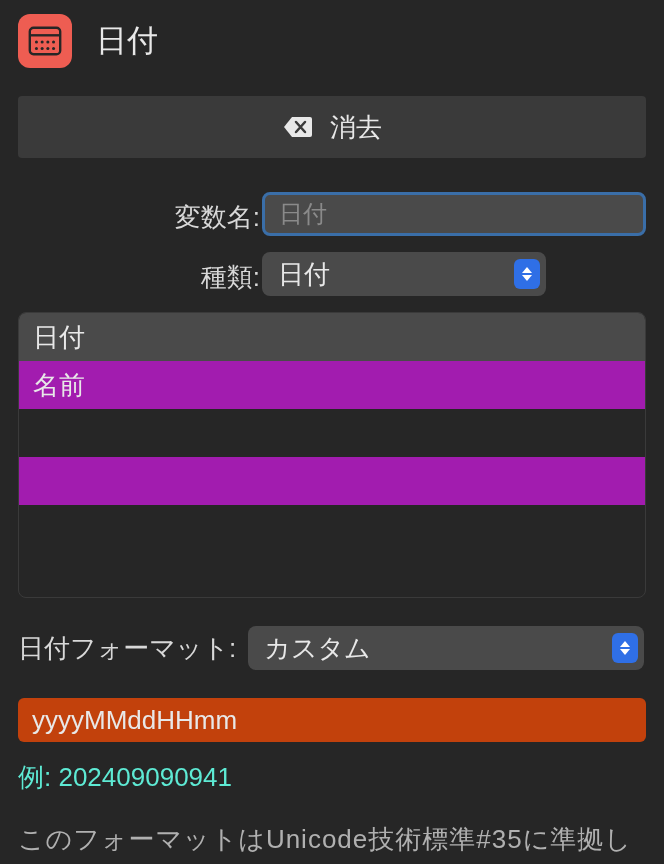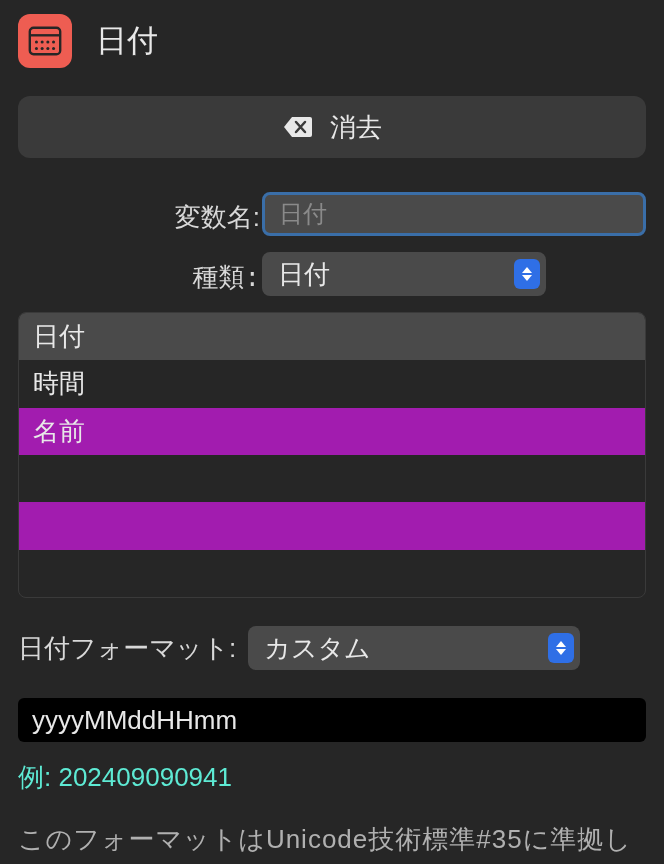--- a/index.html
+++ b/index.html
@@ -33,21 +33,21 @@
 .button-row {
   display: flex;
   gap: 16px;
   margin-bottom: 34px;
 }
 .btn {
   flex: 1;
   height: 62px;
   background: #3a3a3a;
   border: none;
-  border-radius: 12px;
+  border-radius: 4px;
   display: flex;
   align-items: center;
   justify-content: center;
   gap: 18px;
   color: #e8e8e8;
   font-size: 26px;
   cursor: pointer;
 }
 .btn svg { width: 30px; height: 24px; fill: #e8e8e8; }
 .form-row {
@@ -56,21 +56,21 @@
   margin-bottom: 16px;
 }
 .form-label {
   text-align: right;
   padding-right: 2px;
   padding-top: 8px;
   font-size: 26px;
   color: #d8d8d8;
 }
 .lbl-var { width: 244px; }
-.lbl-type { width: 244px; font-family: Liberation Mono, monospace; }
+.lbl-type { width: 244px; }
 .lbl-src { width: 244px; }
 .text-input {
   flex: 1;
   height: 44px;
   background: #4a4a4a;
   border: 3px solid #3a6ea8;
   border-radius: 8px;
   padding: 0 14px;
   color: #e8e8e8;
   font-size: 24px;
@@ -125,25 +125,25 @@
 }
 .list-item.sel { background: #4a4a4a; }
 .list-item.alt { background: #a21caf; }
 .format-row {
   display: flex;
   align-items: center;
   margin-top: 28px;
   gap: 12px;
 }
 .format-label { font-size: 26px; color: #d8d8d8; }
-.select-wrap.wide { width: 332px; }
+.select-wrap.wide { width: 396px; }
 .custom-input {
   flex: 1;
   height: 44px;
-  background: #000000;
+  background: #c2410c;
   border: none;
   border-radius: 6px;
   padding: 0 14px;
   color: #e8e8e8;
   font-size: 26px;
   outline: none;
 }
 .example {
   margin-top: 18px;
   font-size: 26px;
@@ -197,21 +197,20 @@
   <div class="form-label lbl-type">種類:</div>
   <div class="select-wrap">
     <span class="select-text">日付</span>
     <span class="select-arrows"></span>
   </div>
 </div>
 
 <div class="form-row">
   <div class="listbox">
     <div class="list-item sel">日付</div>
-    <div class="list-item">時間</div>
     <div class="list-item alt">名前</div>
     <div class="list-item"></div>
     <div class="list-item alt"></div>
     <div class="list-item"></div>
   </div>
 </div>
 
 <div class="format-row">
   <div class="format-label">日付フォーマット:</div>
   <div class="select-wrap wide">

